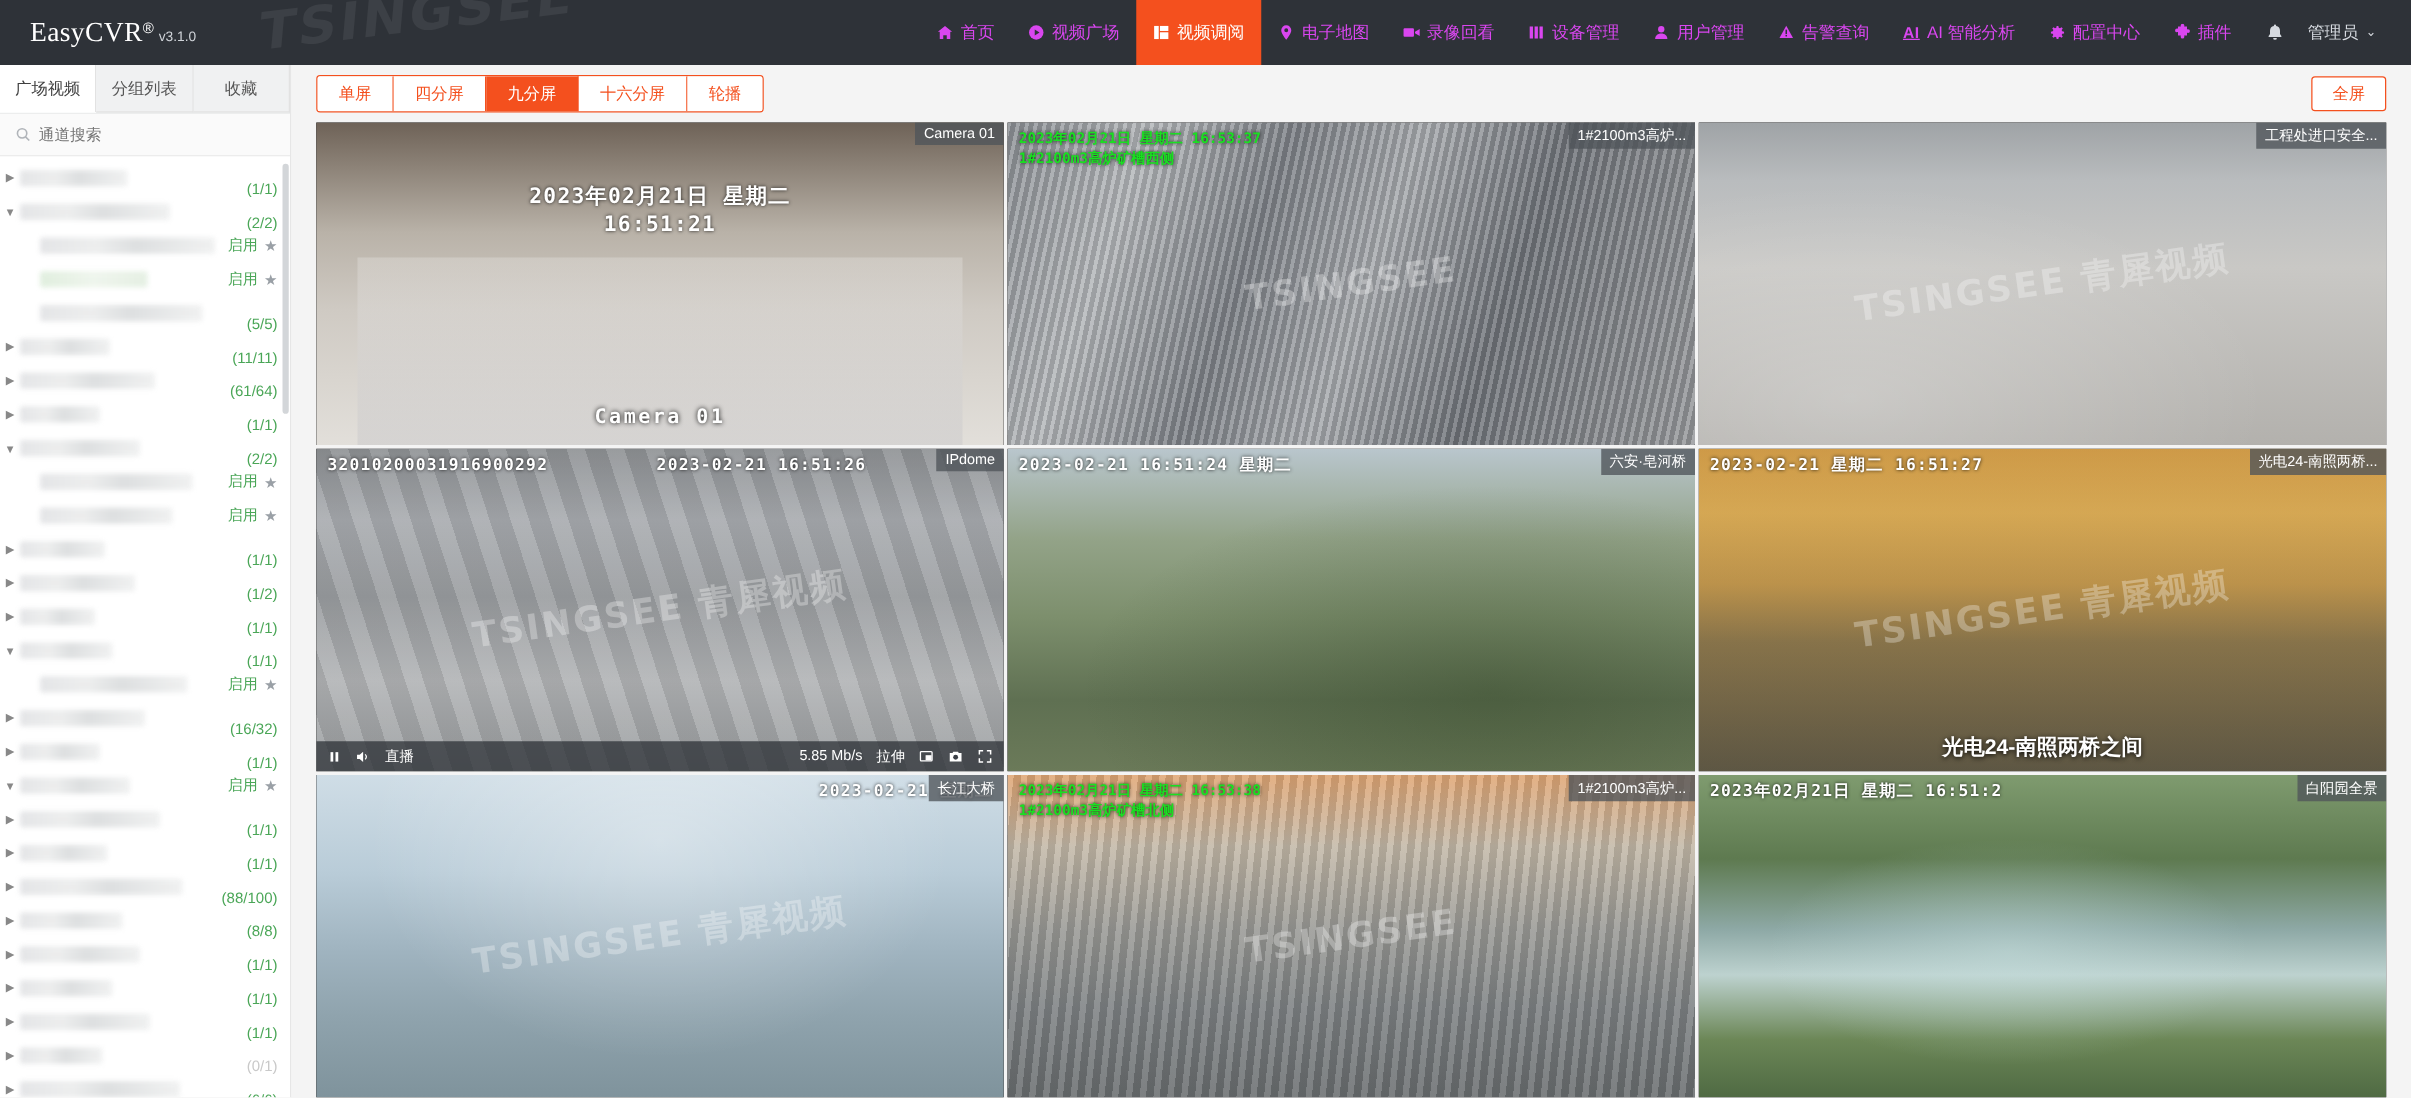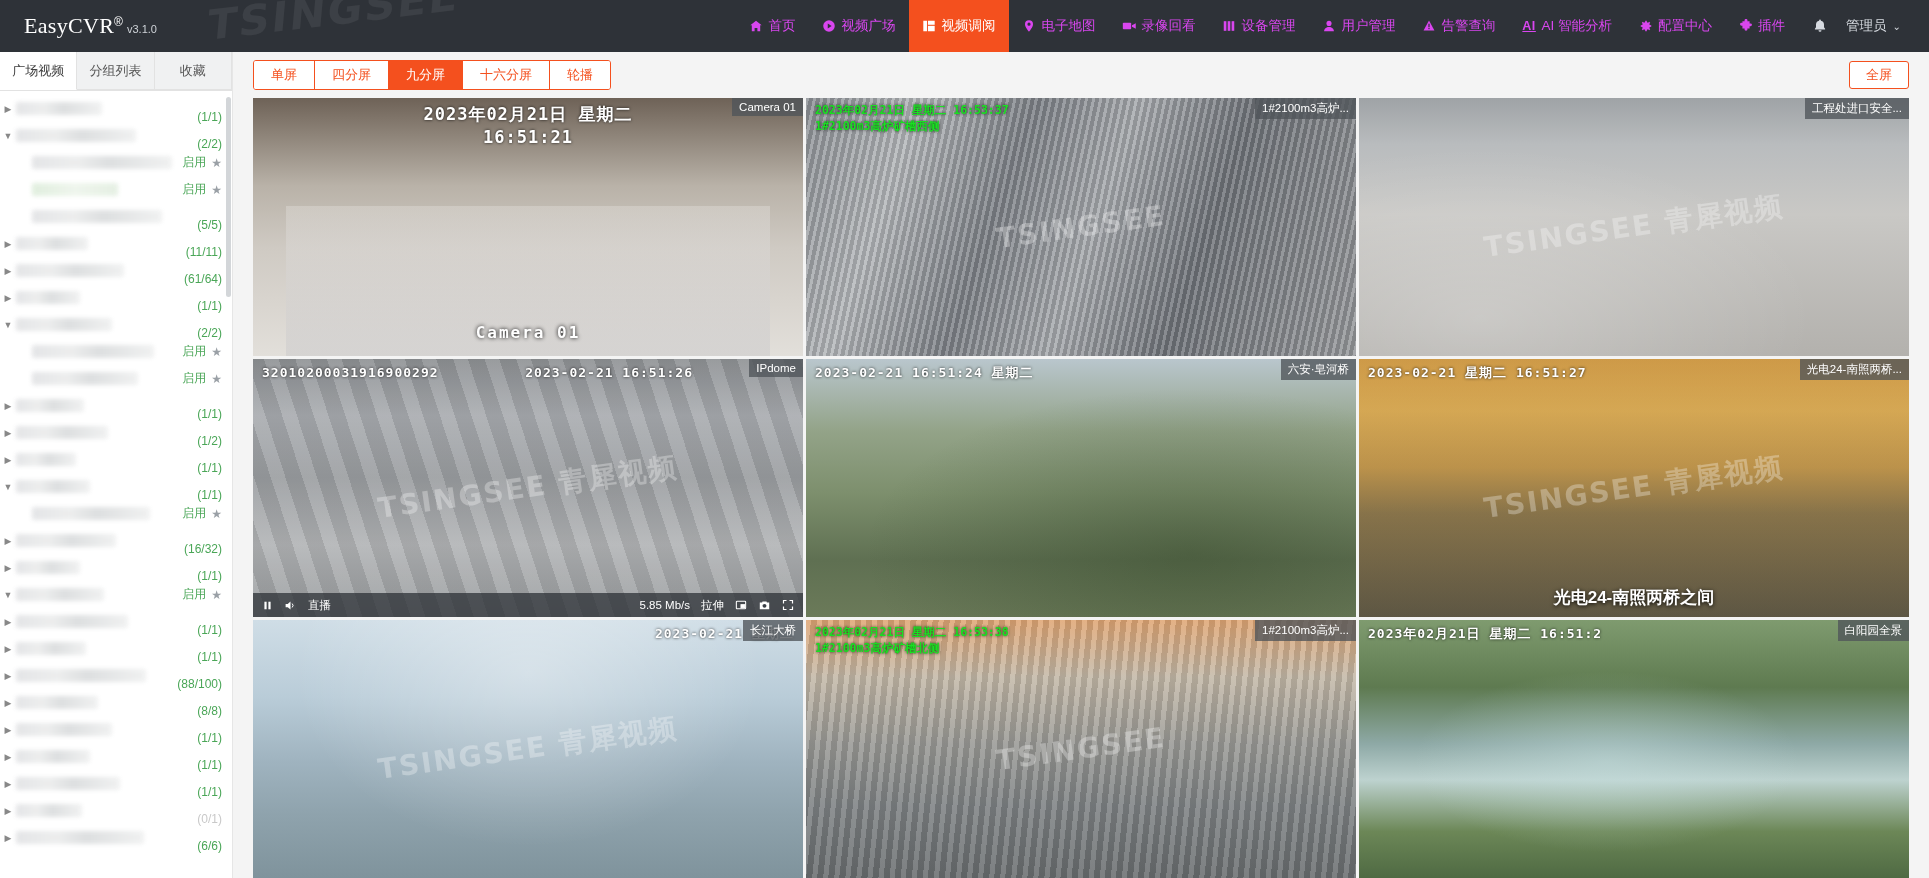--- a/index.html
+++ b/index.html
@@ -109,21 +109,21 @@
   }
   .tile{ position:relative; background:#111; overflow:hidden; }
   .tile .scene{ position:absolute; inset:0; }
   .osd{
     position:absolute; left:9px; top:5px; font-size:13px; line-height:1.35;
     font-family:"DejaVu Sans Mono","Liberation Mono",monospace; white-space:pre-line;
     text-shadow:0 0 3px rgba(0,0,0,.85); pointer-events:none;
   }
   .osd.white{ color:#fff; font-weight:bold; letter-spacing:1px; }
   .osd.green{ color:#19e021; font-weight:bold; font-size:11.5px; }
-  .osd.center{ left:50%; transform:translateX(-50%); text-align:center; }
+  .osd.center{ left:50%; transform:translateX(-50%); text-align:center;margin-top:43px; }
   .osd.big{ font-size:17px; }
   .tname{
     position:absolute; right:0; top:0; background:rgba(80,84,90,.78); color:#fff;
     font-size:11.5px; padding:3px 7px; max-width:60%; overflow:hidden;
     text-overflow:ellipsis; white-space:nowrap;
   }
   .cam-center{
     position:absolute; left:50%; bottom:14px; transform:translateX(-50%);
     color:#fff; font-size:16px; font-weight:bold; letter-spacing:2px;
     text-shadow:0 0 4px #000; font-family:"DejaVu Sans Mono",monospace;
@@ -299,20 +299,29 @@
 </div>
 
 <div class="wrap">
 
   <div class="sidebar">
     <div class="side-tabs" id="side-tabs">
         <div class="side-tab active">广场视频</div>
         <div class="side-tab">分组列表</div>
         <div class="side-tab">收藏</div>
       </div>
+    <div class="side-search">
+      <span class="search-ico">
+        <svg width="13" height="13" viewBox="0 0 16 16" fill="none" stroke="currentColor" stroke-width="1.6">
+            <circle cx="7" cy="7" r="4.6"></circle>
+            <path d="M10.4 10.4 14 14"></path>
+          </svg>
+      </span>
+      <input placeholder="通道搜索" style="">
+    </div>
     <div class="tree" id="tree-root">
       <div class="side-scroll"></div>
     <div class="tnode">
           <span class="arrow">▶</span>
           <span style="width: 0px;"></span>
           <span class="redact" style="width: 86px;"></span>
           <span class="tmeta">
             <span class="cnt">(1/1)</span>
           </span>
         </div>

